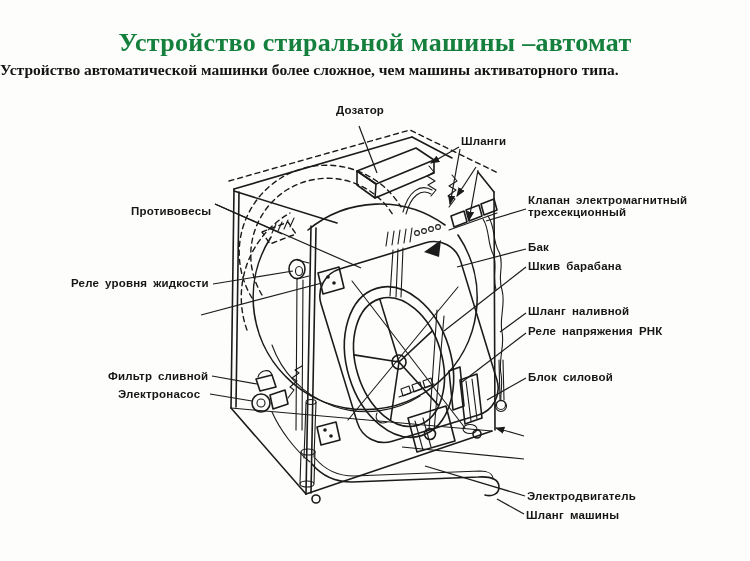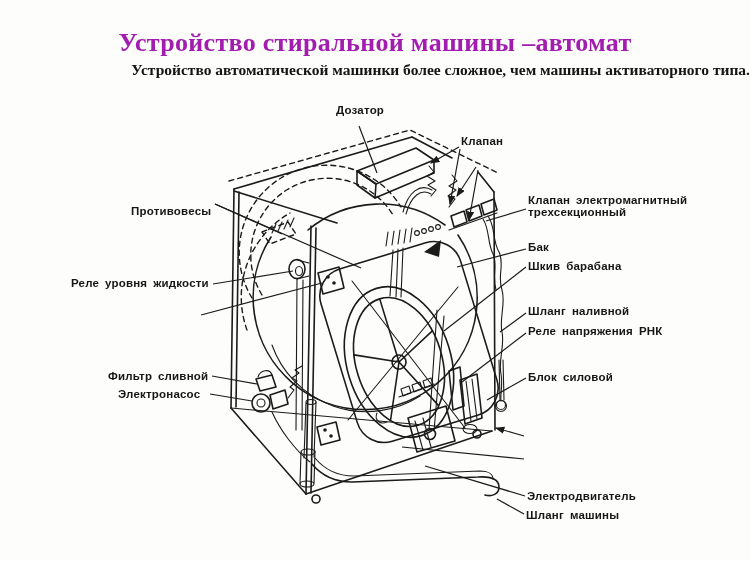--- a/index.html
+++ b/index.html
@@ -1,21 +1,21 @@
 <!DOCTYPE html>
 <html><head>
 <meta charset="utf-8">
 <style>
   html,body{margin:0;padding:0;background:#ffffff;}
   #page{position:relative;width:750px;height:561px;background:#fdfdfc;overflow:hidden;
         font-family:"Liberation Sans",sans-serif;}
   .title{position:absolute;left:0;right:0;top:28px;text-align:center;
          font-family:"Liberation Serif",serif;font-weight:700;font-size:26px;
-         color:#a21caf;letter-spacing:.3px;}
-  .subtitle{position:absolute;left:0;right:0;top:61px;text-align:right;
+         color:#15803d;letter-spacing:.3px;}
+  .subtitle{position:absolute;left:0;right:0;top:61px;text-align:left;
             font-family:"Liberation Serif",serif;font-weight:700;font-size:15.5px;
             color:#141414;}
   .lbl{position:absolute;font:700 11.5px/12px "Liberation Sans",sans-serif;
        color:#161616;letter-spacing:.2px;word-spacing:2.5px;white-space:pre-line;}
   svg{position:absolute;left:0;top:0;}
   .art{stroke:#1b1b1b;fill:none;stroke-width:1.6;stroke-linecap:round;stroke-linejoin:round;}
   .thin{stroke-width:1.1;}
   .dash{stroke-dasharray:5 4;stroke-width:1.4;}
   .ldr{stroke:#1b1b1b;fill:none;stroke-width:1.2;}
   .fillink{fill:#1b1b1b;stroke:none;}
@@ -214,21 +214,21 @@
       <path d="M215,204 L282,234"></path>
       <path d="M215,204 L361,268"></path>
       <path d="M213,284 L293,271"></path>
       <path d="M201,315 L322,283"></path>
       <path d="M212,376 L257,384"></path>
       <path d="M210,394 L252,401"></path>
     </g>
   </svg>
 
   <div class="lbl" style="left:336px;top:104px">Дозатор</div>
-  <div class="lbl" style="left:461px;top:135px">Клапан</div>
+  <div class="lbl" style="left:461px;top:135px">Шланги</div>
   <div class="lbl" style="left:528px;top:194px">Клапан электромагнитный
 трехсекционный</div>
   <div class="lbl" style="left:528px;top:241px">Бак</div>
   <div class="lbl" style="left:528px;top:260px">Шкив барабана</div>
   <div class="lbl" style="left:528px;top:305px">Шланг наливной</div>
   <div class="lbl" style="left:528px;top:325px">Реле напряжения РНК</div>
   <div class="lbl" style="left:528px;top:371px">Блок силовой</div>
   <div class="lbl" style="left:527px;top:490px">Электродвигатель</div>
   <div class="lbl" style="left:526px;top:509px">Шланг машины</div>
   <div class="lbl" style="left:131px;top:205px">Противовесы</div>

